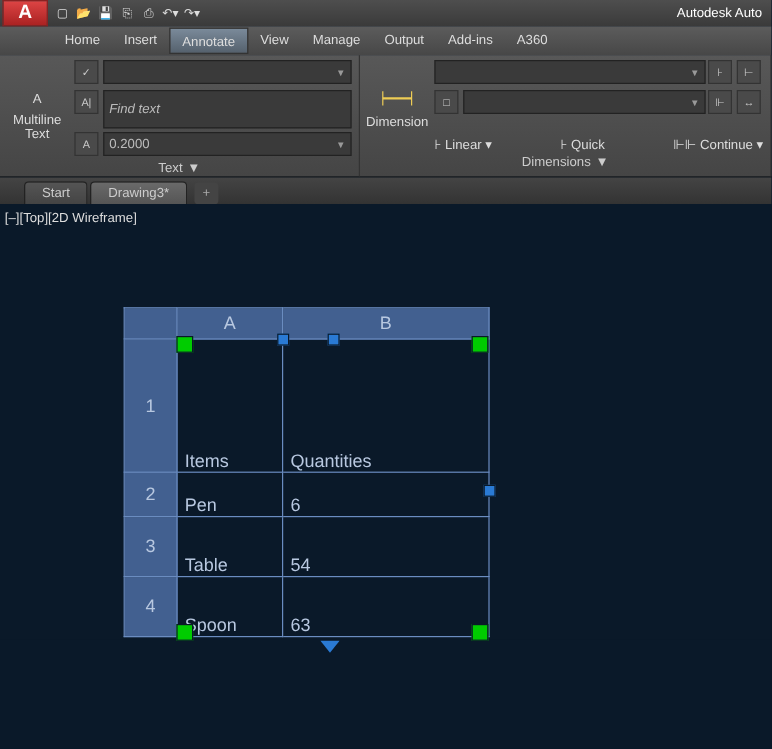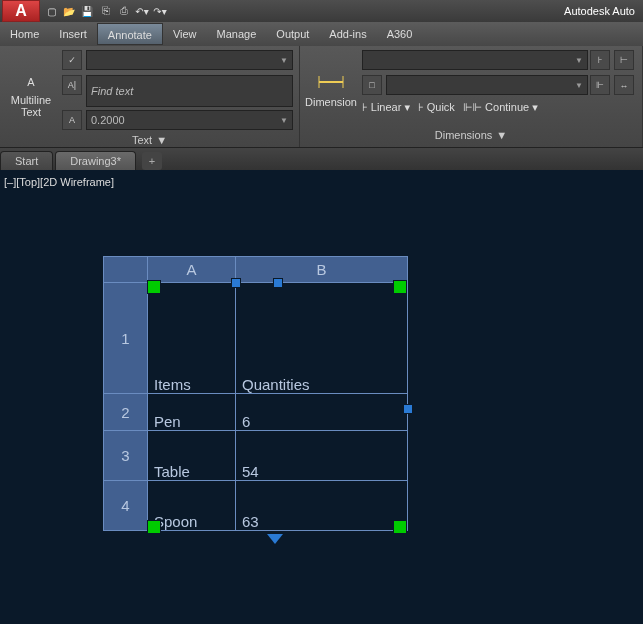--- a/index.html
+++ b/index.html
@@ -2,34 +2,34 @@
 <html><head>
 <meta charset="utf-8">
 <style>
 *{margin:0;padding:0;box-sizing:border-box;font-family:"Segoe UI",Tahoma,sans-serif;font-size:11px;}
 body{background:#0a1929;width:643px;height:624px;overflow:hidden;color:#ccc;}
 .titlebar{height:22px;background:linear-gradient(#4e4e4e,#3a3a3a);display:flex;align-items:center;padding:0 2px;}
 .logo{width:38px;height:22px;background:linear-gradient(#d44,#a22);display:flex;align-items:center;justify-content:center;color:#fff;font-weight:bold;font-size:16px;border:1px solid #822;}
 .qat{display:flex;gap:2px;margin-left:4px;}
 .qat-btn{width:16px;height:16px;display:flex;align-items:center;justify-content:center;color:#ddd;font-size:10px;}
 .titletext{flex:1;text-align:right;color:#fff;font-size:11px;padding-right:6px;}
-.menubar{height:24px;background:linear-gradient(#5c5c5c,#474747);display:flex;align-items:center;}
+.menubar{height:24px;background:linear-gradient(#5c5c5c,#474747);display:flex;align-items:center;padding-left:44px;}
 .menu-item{padding:0 10px;height:22px;line-height:22px;color:#ddd;cursor:pointer;}
 .menu-item.active{background:linear-gradient(#7a8a9a,#55616d);border:1px solid #333;}
 .ribbon{height:102px;background:linear-gradient(#585858,#454545);display:flex;border-bottom:1px solid #222;}
 .panel{border-right:1px solid #333;padding:4px 6px;display:flex;flex-direction:column;position:relative;}
 .panel-body{flex:1;display:flex;gap:6px;}
 .panel-title{text-align:center;color:#ccc;font-size:11px;padding:2px 0;display:flex;justify-content:center;gap:4px;}
 .big-btn{display:flex;flex-direction:column;align-items:center;justify-content:center;width:50px;color:#ddd;}
 .big-btn svg{margin-bottom:2px;}
 .combo{background:#3a3a3a;border:1px solid #222;height:20px;color:#bbb;padding:0 4px;display:flex;align-items:center;justify-content:space-between;margin-bottom:2px;}
 .combo .arrow{font-size:8px;color:#999;}
 .small-input{background:#3a3a3a;border:1px solid #222;height:32px;color:#bbb;padding:0 4px;font-style:italic;display:flex;align-items:center;}
 .small-btn{width:20px;height:20px;background:#4a4a4a;border:1px solid #333;display:inline-flex;align-items:center;justify-content:center;margin-right:2px;color:#ccc;font-size:9px;}
-.tabbar{height:22px;background:linear-gradient(#444,#333);display:flex;align-items:flex-end;}
+.tabbar{height:22px;background:linear-gradient(#444,#333);display:flex;align-items:flex-end;padding-left:20px;}
 .tab{padding:3px 14px;background:linear-gradient(#555,#444);border-top-left-radius:4px;border-top-right-radius:4px;margin-right:2px;color:#ccc;border:1px solid #222;border-bottom:none;}
 .tab.active{background:linear-gradient(#6a6a6a,#555);}
 .tab-add{width:20px;height:18px;background:#444;border-radius:3px;display:flex;align-items:center;justify-content:center;color:#aaa;margin-left:4px;}
 .viewport{position:relative;height:363px;background:#0a1929;}
 .vp-label{position:absolute;top:6px;left:4px;color:#ddd;font-size:11px;}
 .drawing-table{position:absolute;left:103px;top:86px;}
 .drawing-table table{border-collapse:collapse;}
 .drawing-table td{border:1px solid #6a8cc0;color:#b8c8e0;font-size:15px;padding:0 6px;vertical-align:bottom;}
 .hdr-cell{background:#426090;text-align:center;vertical-align:middle !important;}
 .corner-cell{background:#426090;width:44px;height:26px;}
@@ -131,21 +131,21 @@
         </div>
         <div style="display:flex;gap:2px;margin-bottom:3px;">
           <span class="small-btn">□</span>
           <div class="combo" style="flex:1">
               <span></span>
               <span class="arrow">▼</span>
             </div>
           <span class="small-btn">⊩</span>
           <span class="small-btn">↔</span>
         </div>
-        <div style="display:flex;gap:8px;align-items:center;margin-top:4px;">
+        <div style="display:flex;gap:8px;align-items:center;margin-top:17px;justify-content:space-between;">
           <span style="color:#ddd;">⊦ <span>Linear</span> ▾</span>
           <span style="color:#ddd;">⊦ <span>Quick</span></span>
           <span style="color:#ddd;">⊩⊩ <span>Continue</span> ▾</span>
         </div>
       </div>
     </div>
     <div class="panel-title">
         <span>Dimensions</span>
         <span class="arrow">▼</span>
       </div>

